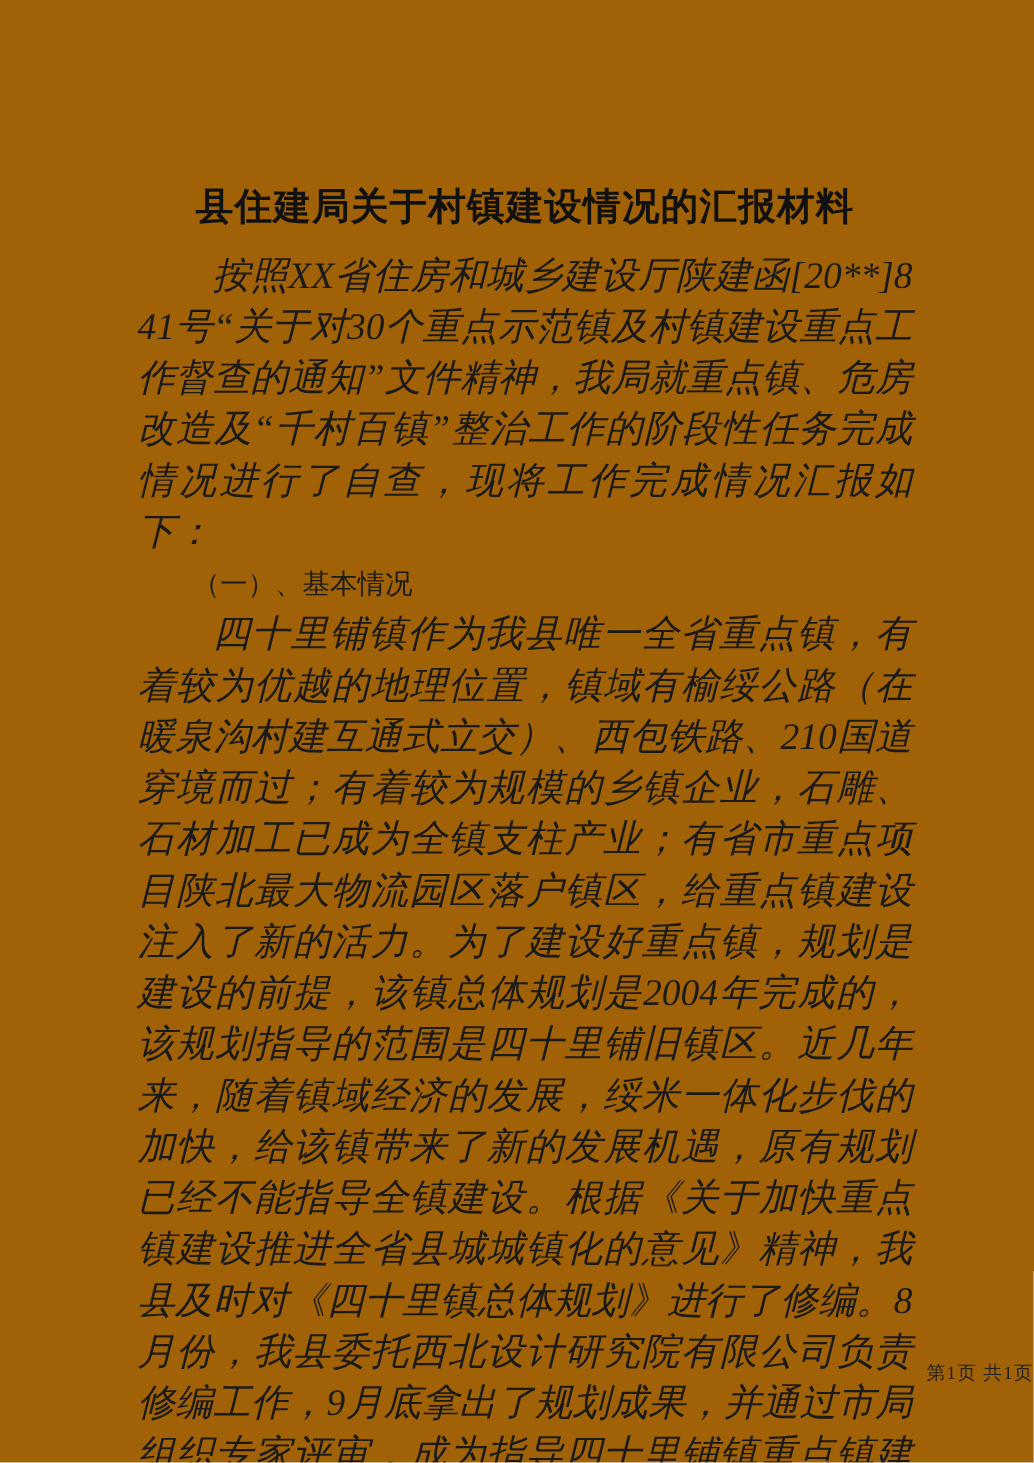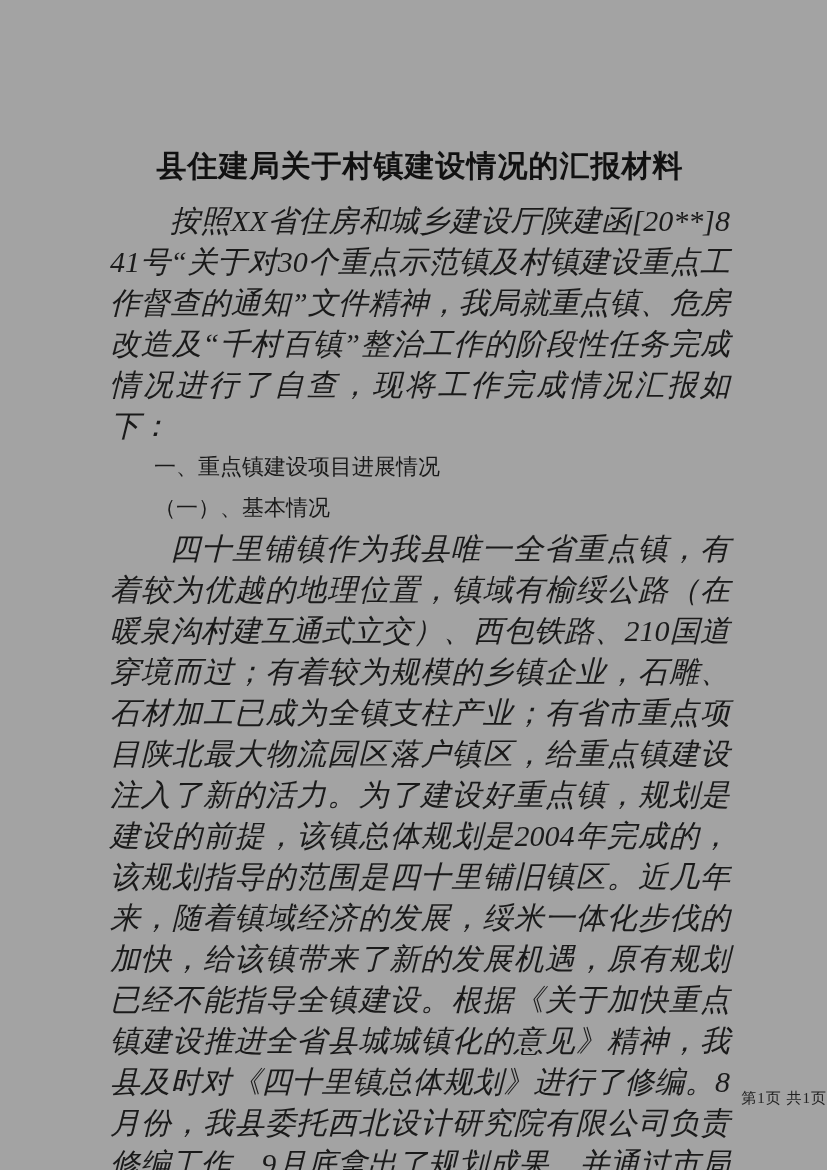--- a/index.html
+++ b/index.html
@@ -5,21 +5,21 @@
   html, body {
     margin: 0;
     padding: 0;
     background: #ffffff;
   }
   .page {
     position: relative;
     width: 827px;
     height: 1170px;
     margin: 0 auto;
-    background: #a3a3a3;
+    background: #a16207;
     box-sizing: border-box;
     padding: 146px 97px 0 110px;
     font-family: "Liberation Serif", "DejaVu Serif", serif;
     color: #1a1a1a;
     overflow: hidden;
   }
   .doc-title {
     font-size: 30px;
     line-height: 40px;
     font-weight: bold;
@@ -56,21 +56,20 @@
 </style>
 </head>
 <body>
 
 <div class="page">
 
   <h1 class="doc-title">县住建局关于村镇建设情况的汇报材料</h1>
 
   <p class="para">按照XX省住房和城乡建设厅陕建函[20**]841号“关于对30个重点示范镇及村镇建设重点工作督查的通知”文件精神，我局就重点镇、危房改造及“千村百镇”整治工作的阶段性任务完成情况进行了自查，现将工作完成情况汇报如下：</p>
 
-  <p class="section-heading">一、重点镇建设项目进展情况</p>
 
   <p class="section-heading">（一）、基本情况</p>
 
   <p class="para">四十里铺镇作为我县唯一全省重点镇，有着较为优越的地理位置，镇域有榆绥公路（在暖泉沟村建互通式立交）、西包铁路、210国道穿境而过；有着较为规模的乡镇企业，石雕、石材加工已成为全镇支柱产业；有省市重点项目陕北最大物流园区落户镇区，给重点镇建设注入了新的活力。为了建设好重点镇，规划是建设的前提，该镇总体规划是2004年完成的，该规划指导的范围是四十里铺旧镇区。近几年来，随着镇域经济的发展，绥米一体化步伐的加快，给该镇带来了新的发展机遇，原有规划已经不能指导全镇建设。根据《关于加快重点镇建设推进全省县城城镇化的意见》精神，我县及时对《四十里镇总体规划》进行了修编。8月份，我县委托西北设计研究院有限公司负责修编工作，9月底拿出了规划成果，并通过市局组织专家评审，成为指导四十里铺镇重点镇建设的纲领性文件。镇区总规划面积8.2平方公里，其中物流园区一期占地2平方公里，水域和基地用地约3平方公</p>
 
   <div class="page-footer">第1页 共1页</div>
 
 </div>
 
 </body></html>

